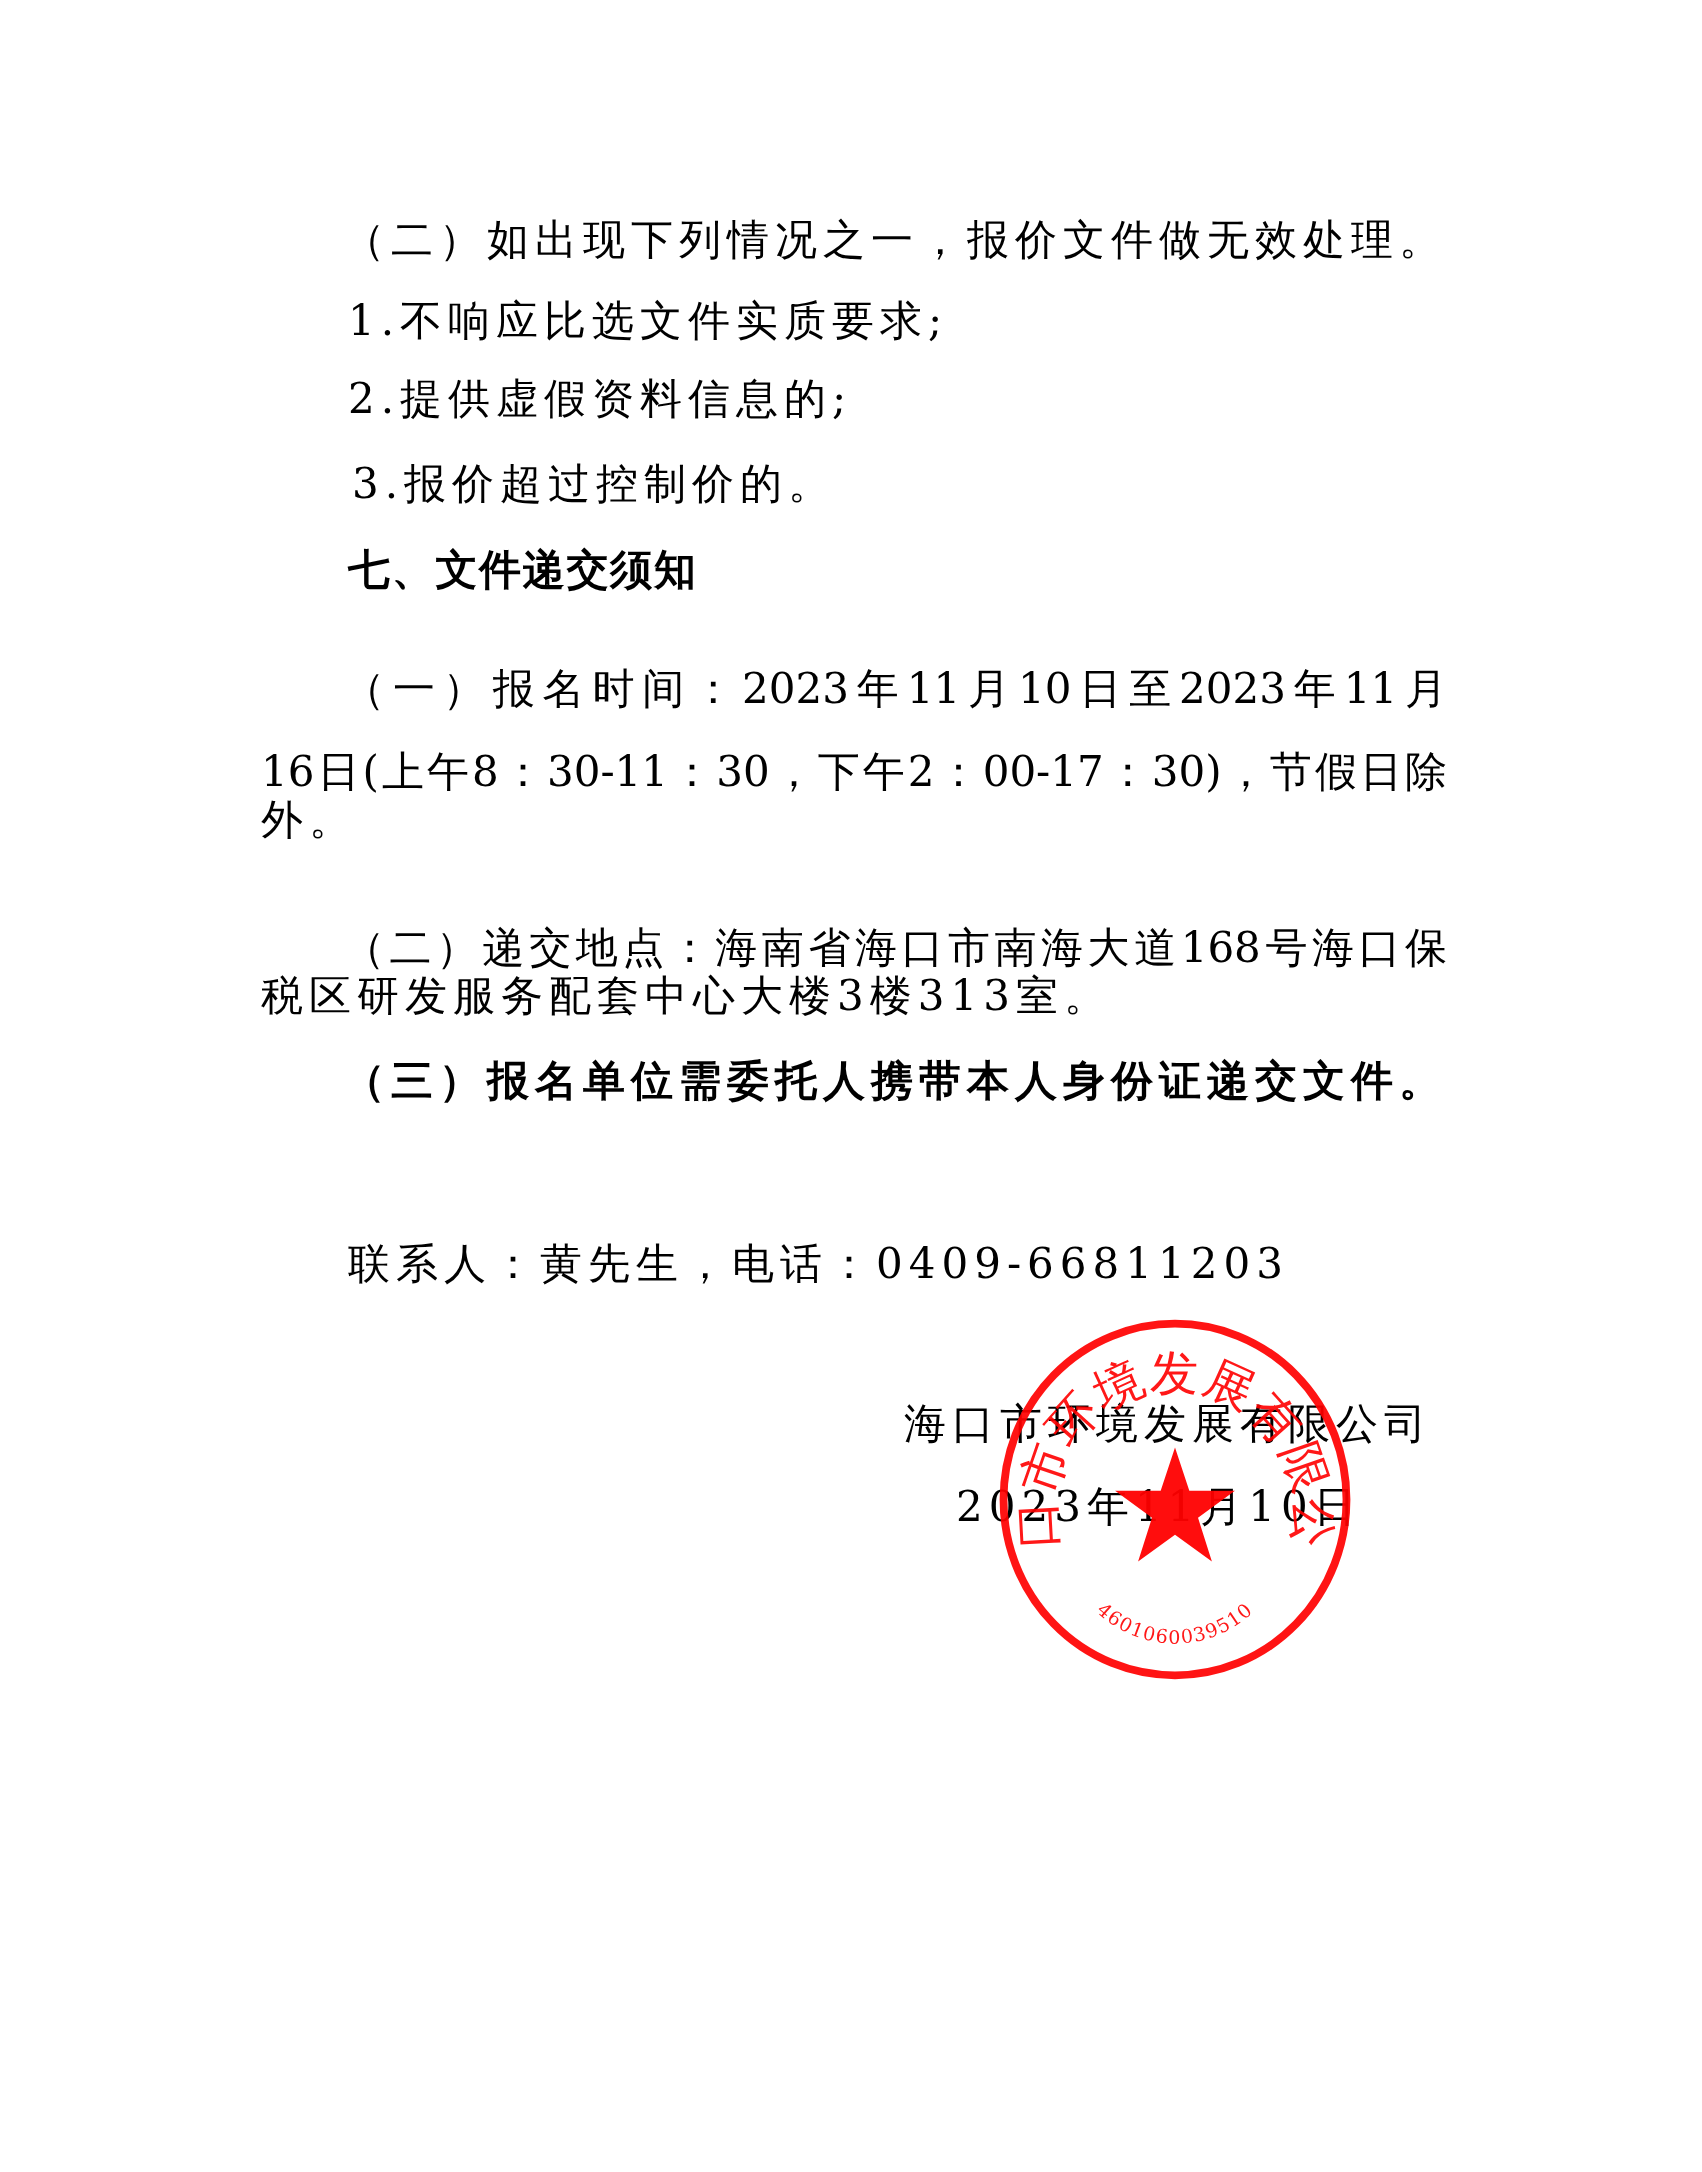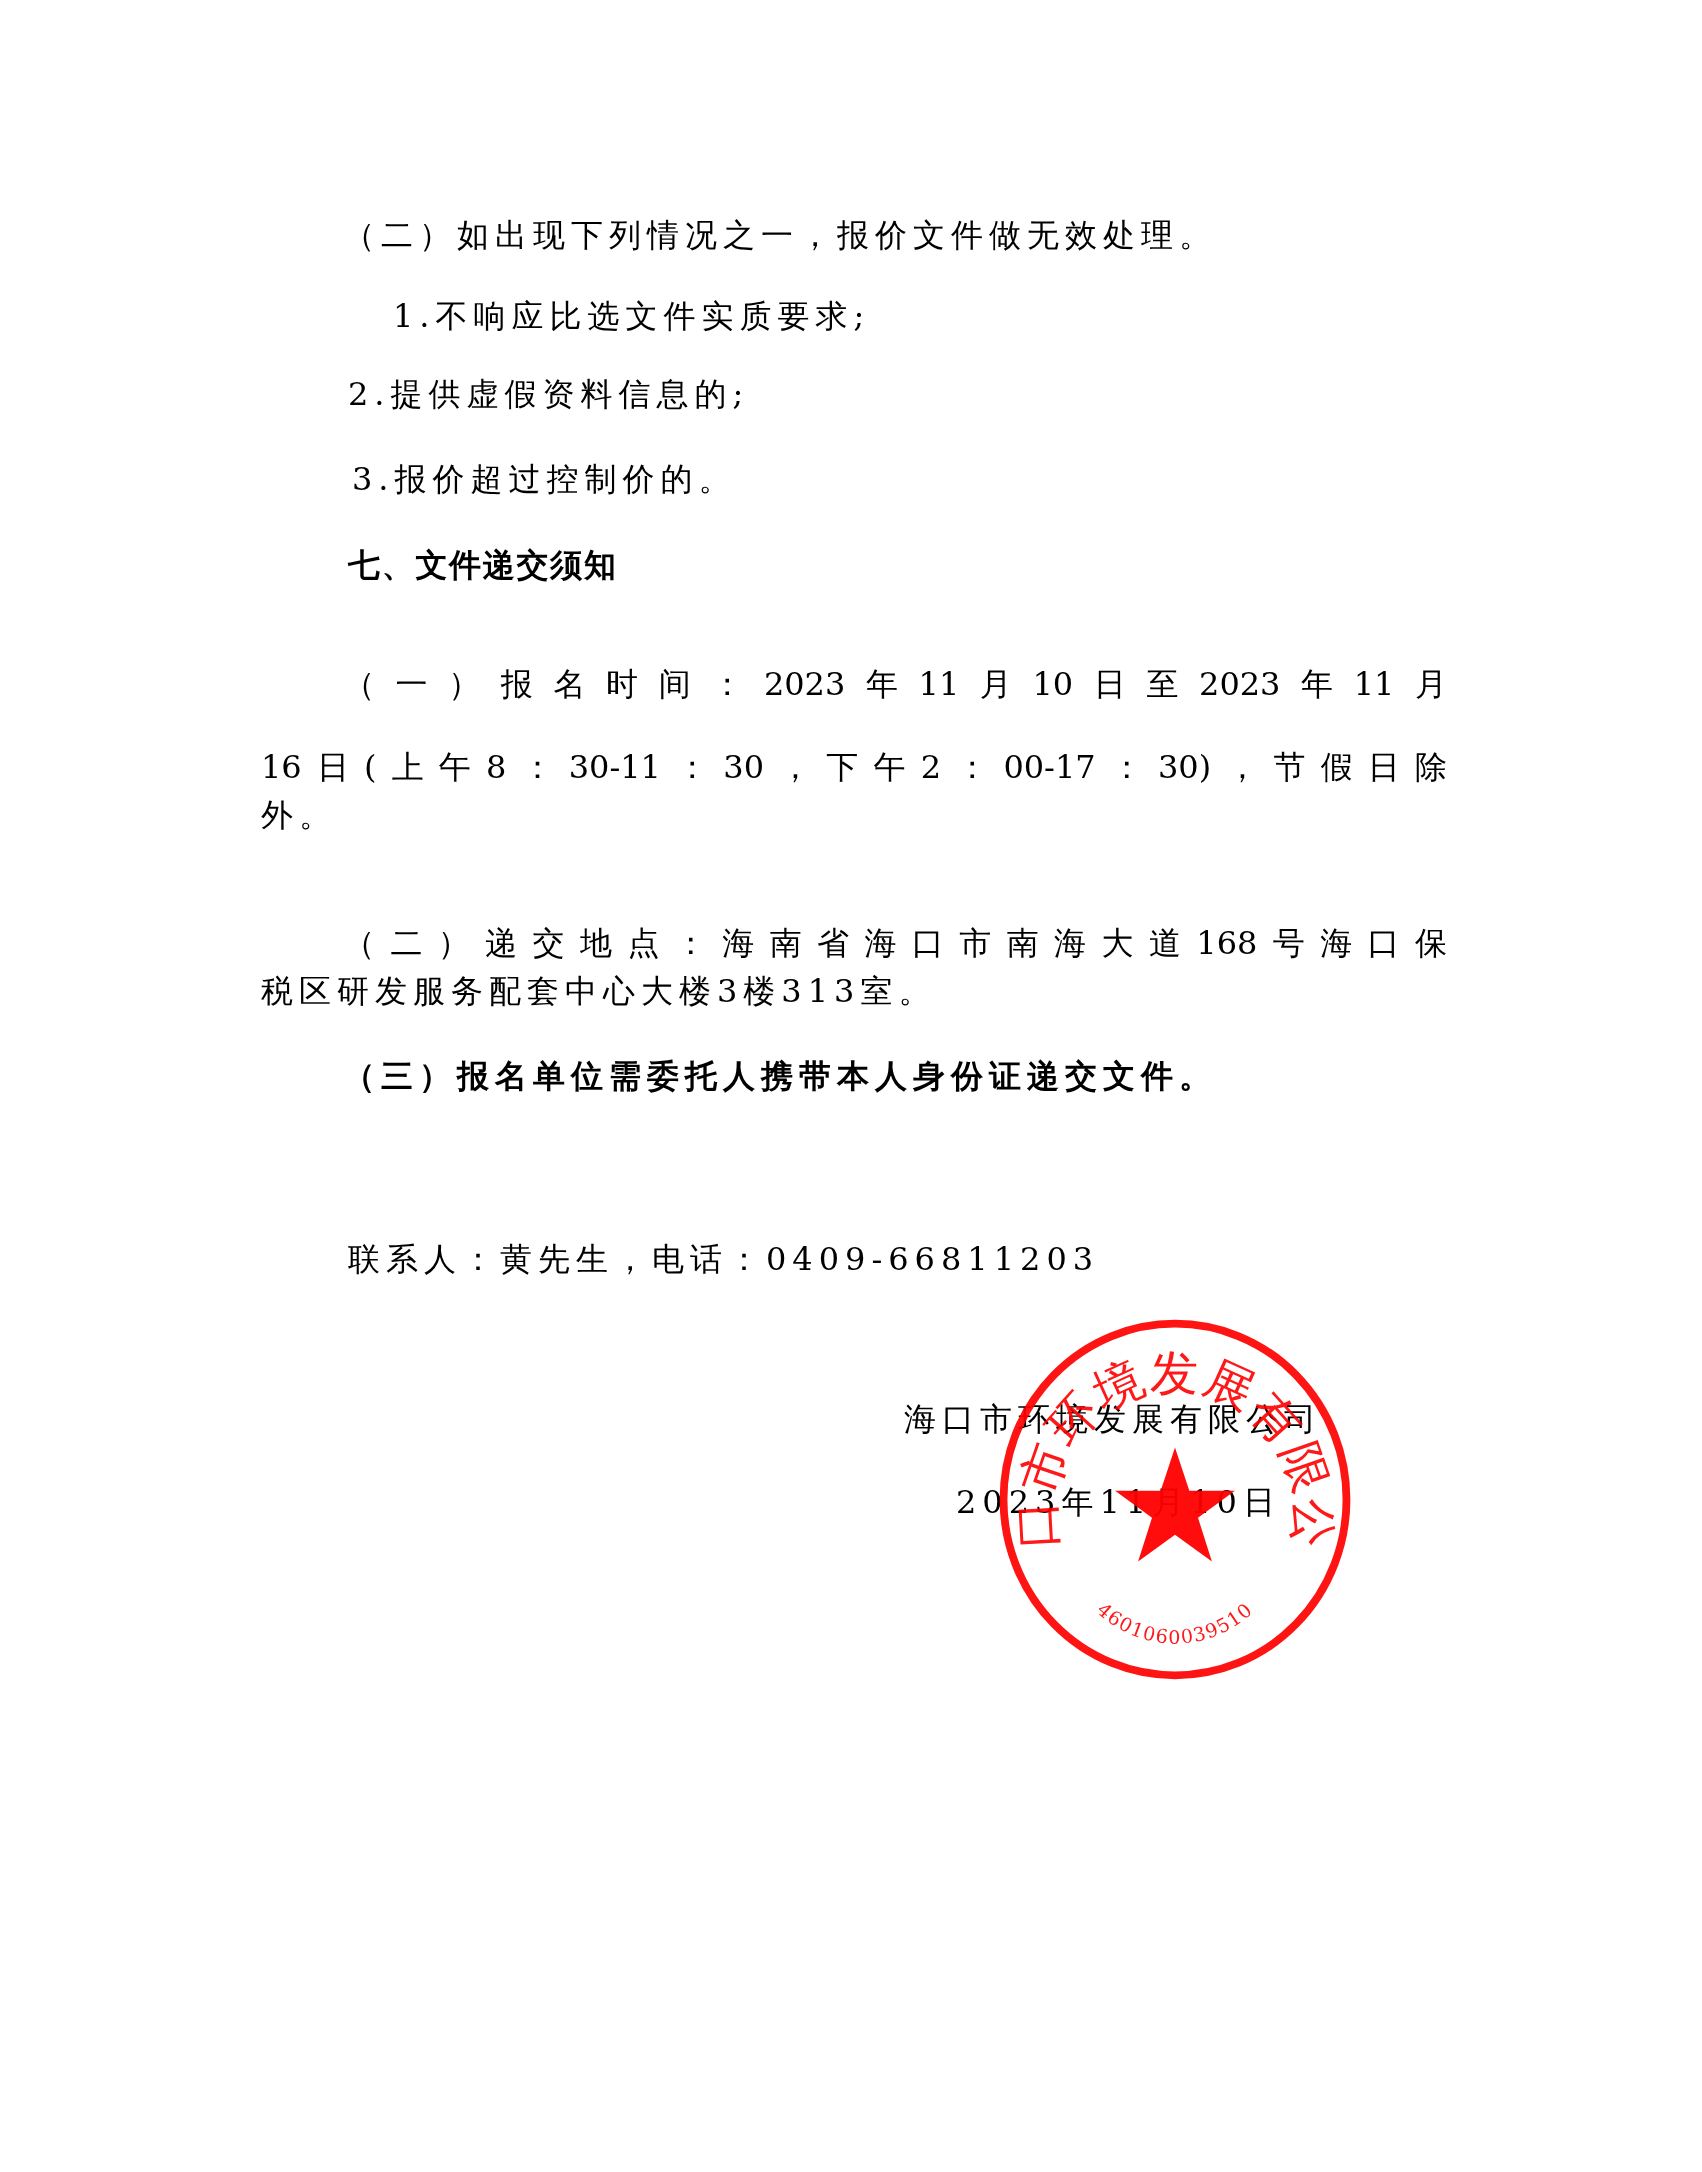--- a/index.html
+++ b/index.html
@@ -1,29 +1,29 @@
 <!DOCTYPE html>
 <html style="font-size:7px"><head>
   <meta charset="utf-8">
   <style>
     html, body { margin: 0; padding: 0; background: #ffffff; }
     body { width: 1703px; height: 2408px; position: relative; overflow: hidden;
            font-family: "DejaVu Serif", "Liberation Serif", serif; color: #000; }
-    .line { position: absolute; font-size: 32px; line-height: 1; white-space: nowrap; letter-spacing: 6px; }
+    .line { position: absolute; font-size: 42px; line-height: 1; white-space: nowrap; letter-spacing: 6px; }
     .bold { font-family: Liberation Mono, monospace; font-weight: bold; letter-spacing: 1.7px; }
     .justify { width: 1186px; text-align-last: justify; text-align: justify; letter-spacing: 0; margin-top: 34px; }
     .seal { position: absolute; left: 997px; top: 1319px; width: 356px; height: 361px; }
   </style>
 </head>
 <body>
 
 <div>
 
   <div class="line" style="left:343px; top:219px;">（二）如出现下列情况之一，报价文件做无效处理。</div>
-  <div class="line" style="left:348px; top:300px;margin-left:45px;">1.不响应比选文件实质要求;</div>
+  <div class="line" style="left:348px; top:300px;">1.不响应比选文件实质要求;</div>
   <div class="line" style="left:348px; top:378px;">2.提供虚假资料信息的;</div>
   <div class="line" style="left:352px; top:463px;">3.报价超过控制价的。</div>
 
   <div class="line bold" style="left:348px; top:552px;">七、文件递交须知</div>
 
   <div class="line justify" style="left:343px; top:634px; width:1104px;">（一）报名时间：2023年11月10日至2023年11月</div>
   <div class="line justify" style="left:261px; top:717px;">16日(上午8：30-11：30，下午2：00-17：30)，节假日除</div>
   <div class="line" style="left:261px; top:799px;">外。</div>
 
   <div class="line justify" style="left:343px; top:893px; width:1104px;">（二）递交地点：海南省海口市南海大道168号海口保</div>

